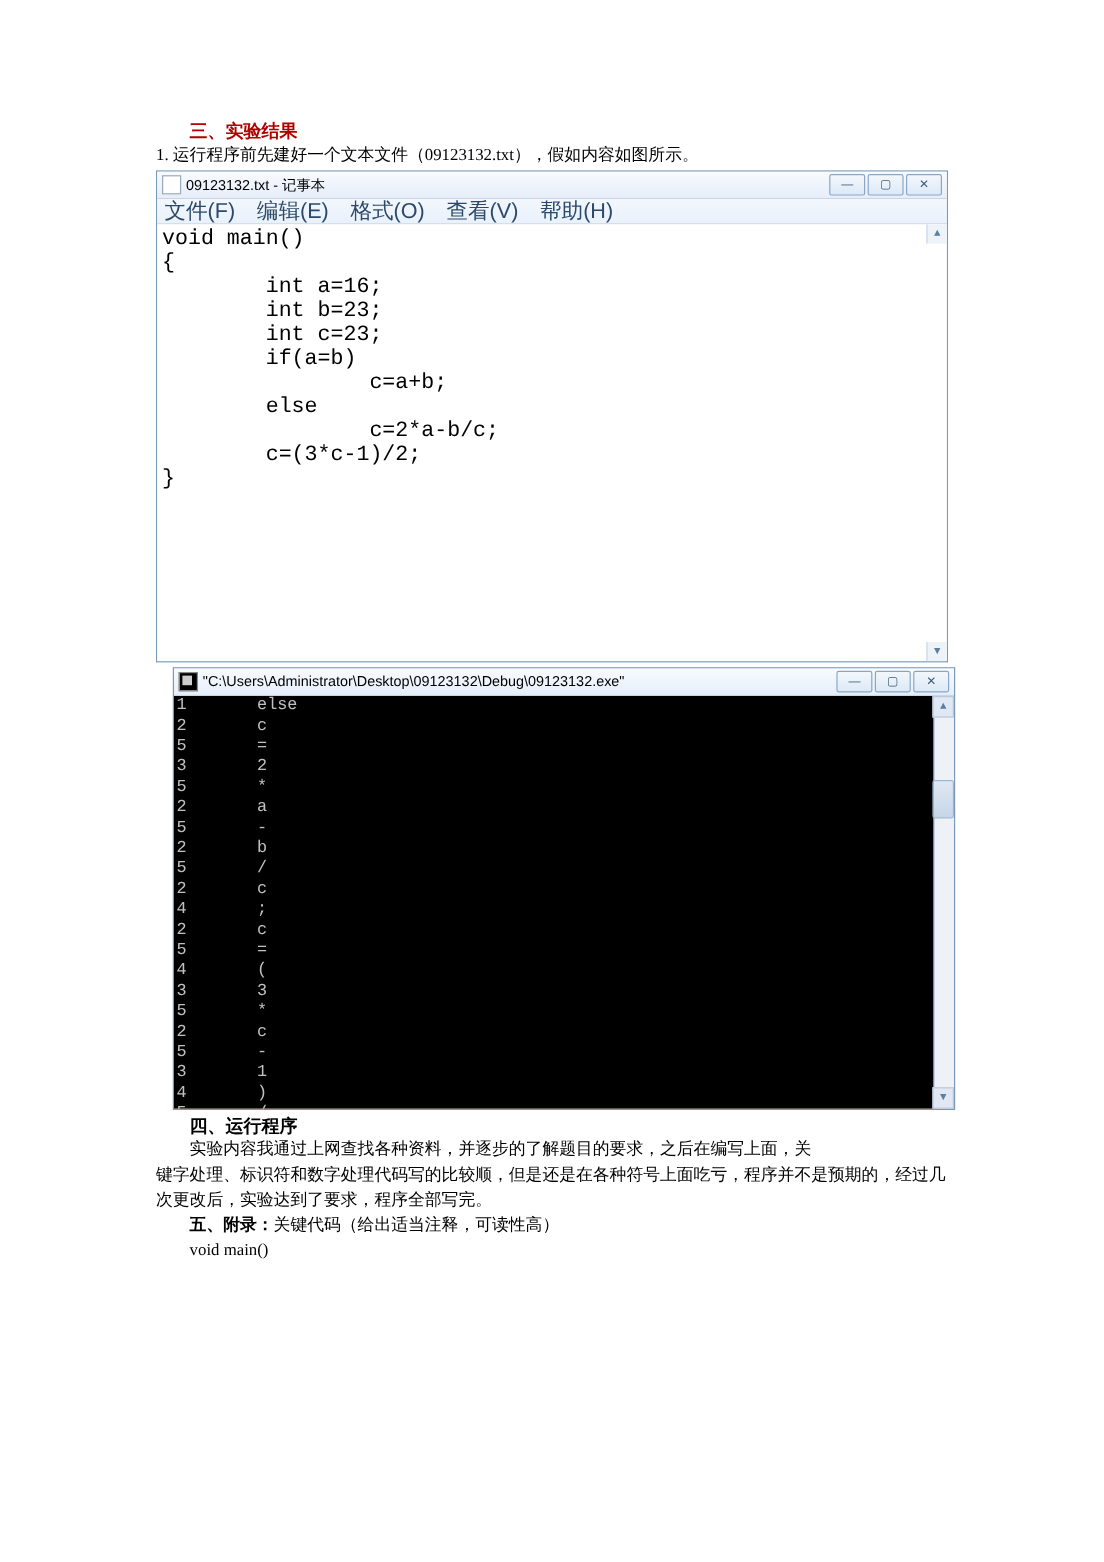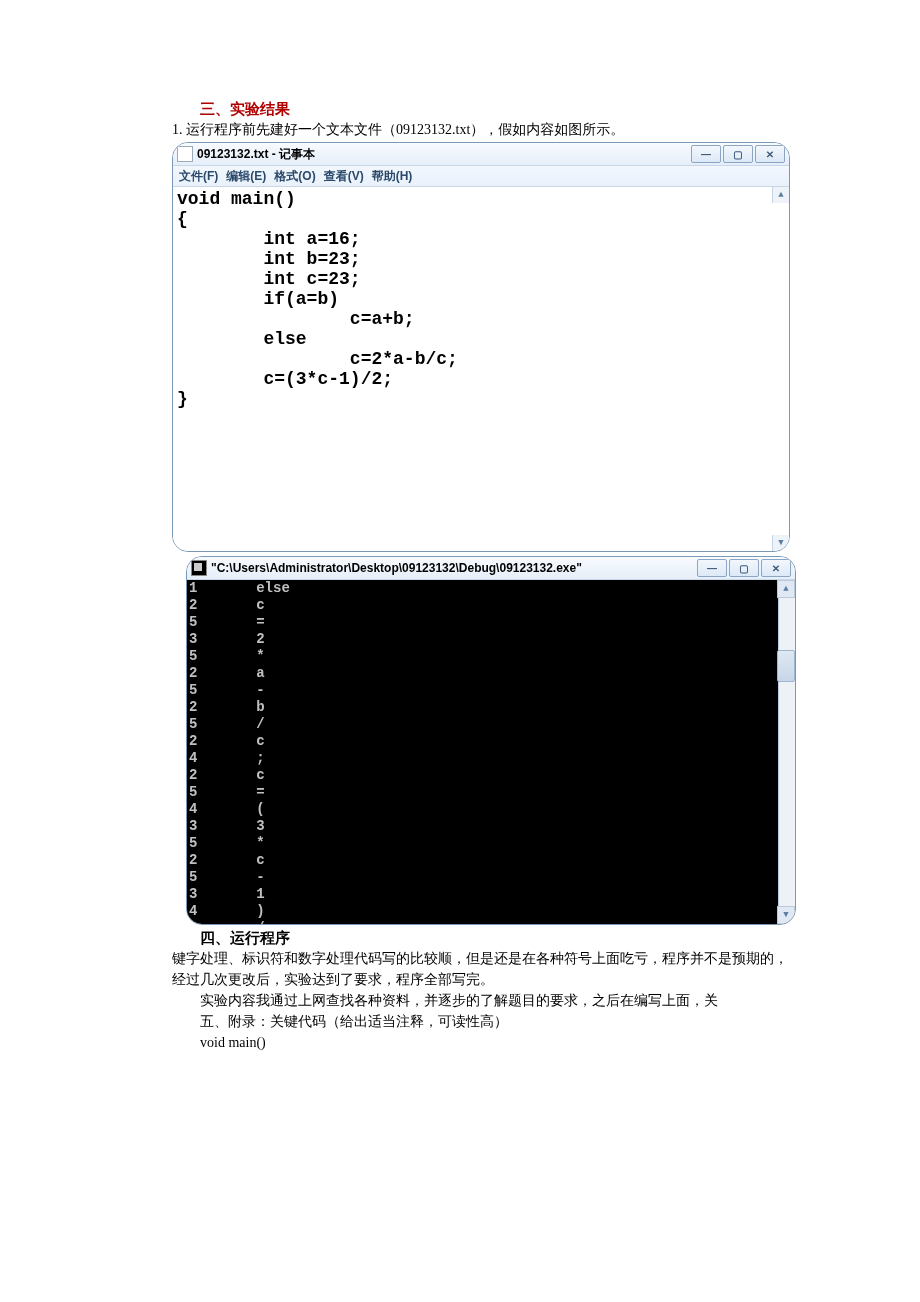--- a/index.html
+++ b/index.html
@@ -6,43 +6,41 @@
     margin: 0;
     padding: 0;
     background: #fff;
     font-family: "SimSun", serif;
     font-size: 14px;
     color: #000;
     width: 920px;
   }
   .page {
     padding: 100px 130px 40px 130px;
-    margin-left: 42px;
   }
   .section-heading {
     font-weight: bold;
     color: #b00000;
     font-size: 15px;
     margin-left: 28px;
   }
   .body-text {
     font-size: 14px;
     line-height: 1.5;
   }
   .indent1 { margin-left: 0px; }
   .first-indent { text-indent: 28px; }
   .window {
     border: 1px solid #7a99b7;
-    border-radius: 16px;
+    border-radius: 0;
     margin: 2px 0 4px 0;
     background: #fff;
     font-family: "Segoe UI", Tahoma, sans-serif;
     font-size: 12px;
     overflow: hidden;
-    font-weight: bold;
   }
   .titlebar {
     background: linear-gradient(#f8fbff,#e6eef9);
     border-bottom: 1px solid #c8d7e8;
     height: 22px;
     display: flex;
     align-items: center;
     padding: 0 4px;
   }
   .titlebar .icon-note {
@@ -71,23 +69,23 @@
     background: linear-gradient(#f3f7fc,#dce9f7);
     display:flex;align-items:center;justify-content:center;
     font-size: 10px; color:#405a77;
   }
   .menubar {
     background: linear-gradient(#f3f7fd,#e9f1fb);
     border-bottom: 1px solid #c8d7e8;
     height: 20px;
     display:flex;align-items:center;
     padding: 0 6px;
-    font-size: 12px;
+    font-size: 18px;
     color:#2b4a6b;
-    gap: 8px;
+    gap: 18px;
   }
   .notepad-body {
     background:#fff;
     padding: 2px 4px 6px 4px;
     height: 356px;
     position:relative;
     font-family: "Courier New", monospace;
     font-size: 18px;
     line-height: 20px;
     white-space: pre;
@@ -120,21 +118,21 @@
     position:absolute;right:0;top:70px;width:16px;height:30px;
     background:linear-gradient(#dfe8f3,#c6d6e8);border:1px solid #9db6d0;border-radius:2px;
   }
   .console-up,.console-down{
     position:absolute;right:0;width:16px;height:16px;
     background:#dfe8f3;border:1px solid #b9c9dc;
     display:flex;align-items:center;justify-content:center;font-size:9px;color:#5c7ea3;
   }
   .console-up{top:0;}
   .console-down{bottom:0;}
-  .bold{font-weight:normal;}
+  .bold{font-weight:bold;}
 </style>
 </head>
 <body>
 
 <div class="page">
 
   <div class="section-heading">三、实验结果</div>
   <div class="body-text indent1">1.  运行程序前先建好一个文本文件（09123132.txt），假如内容如图所示。</div>
 
   <div class="window">
@@ -204,20 +202,20 @@
 4       }
 Press any key to continue</div>
       <div class="console-scroll"></div>
       <div class="console-up">▲</div>
       <div class="console-thumb"></div>
       <div class="console-down">▼</div>
     </div>
   </div>
 
   <div class="section-heading" style="color:#000">四、运行程序</div>
+  <div class="body-text first-indent">实验内容我通过上网查找各种资料，并逐步的了解题目的要求，之后在编写上面，关</div>
   <div class="body-text">键字处理、标识符和数字处理代码写的比较顺，但是还是在各种符号上面吃亏，程序并不是预期的，经过几次更改后，实验达到了要求，程序全部写完。</div>
-  <div class="body-text first-indent">实验内容我通过上网查找各种资料，并逐步的了解题目的要求，之后在编写上面，关</div>
   <div class="body-text first-indent">
     <span class="bold">五、附录：</span><span>关键代码（给出适当注释，可读性高）</span>
   </div>
   <div class="body-text first-indent">void main()</div>
 
 </div>
 
 </body></html>

